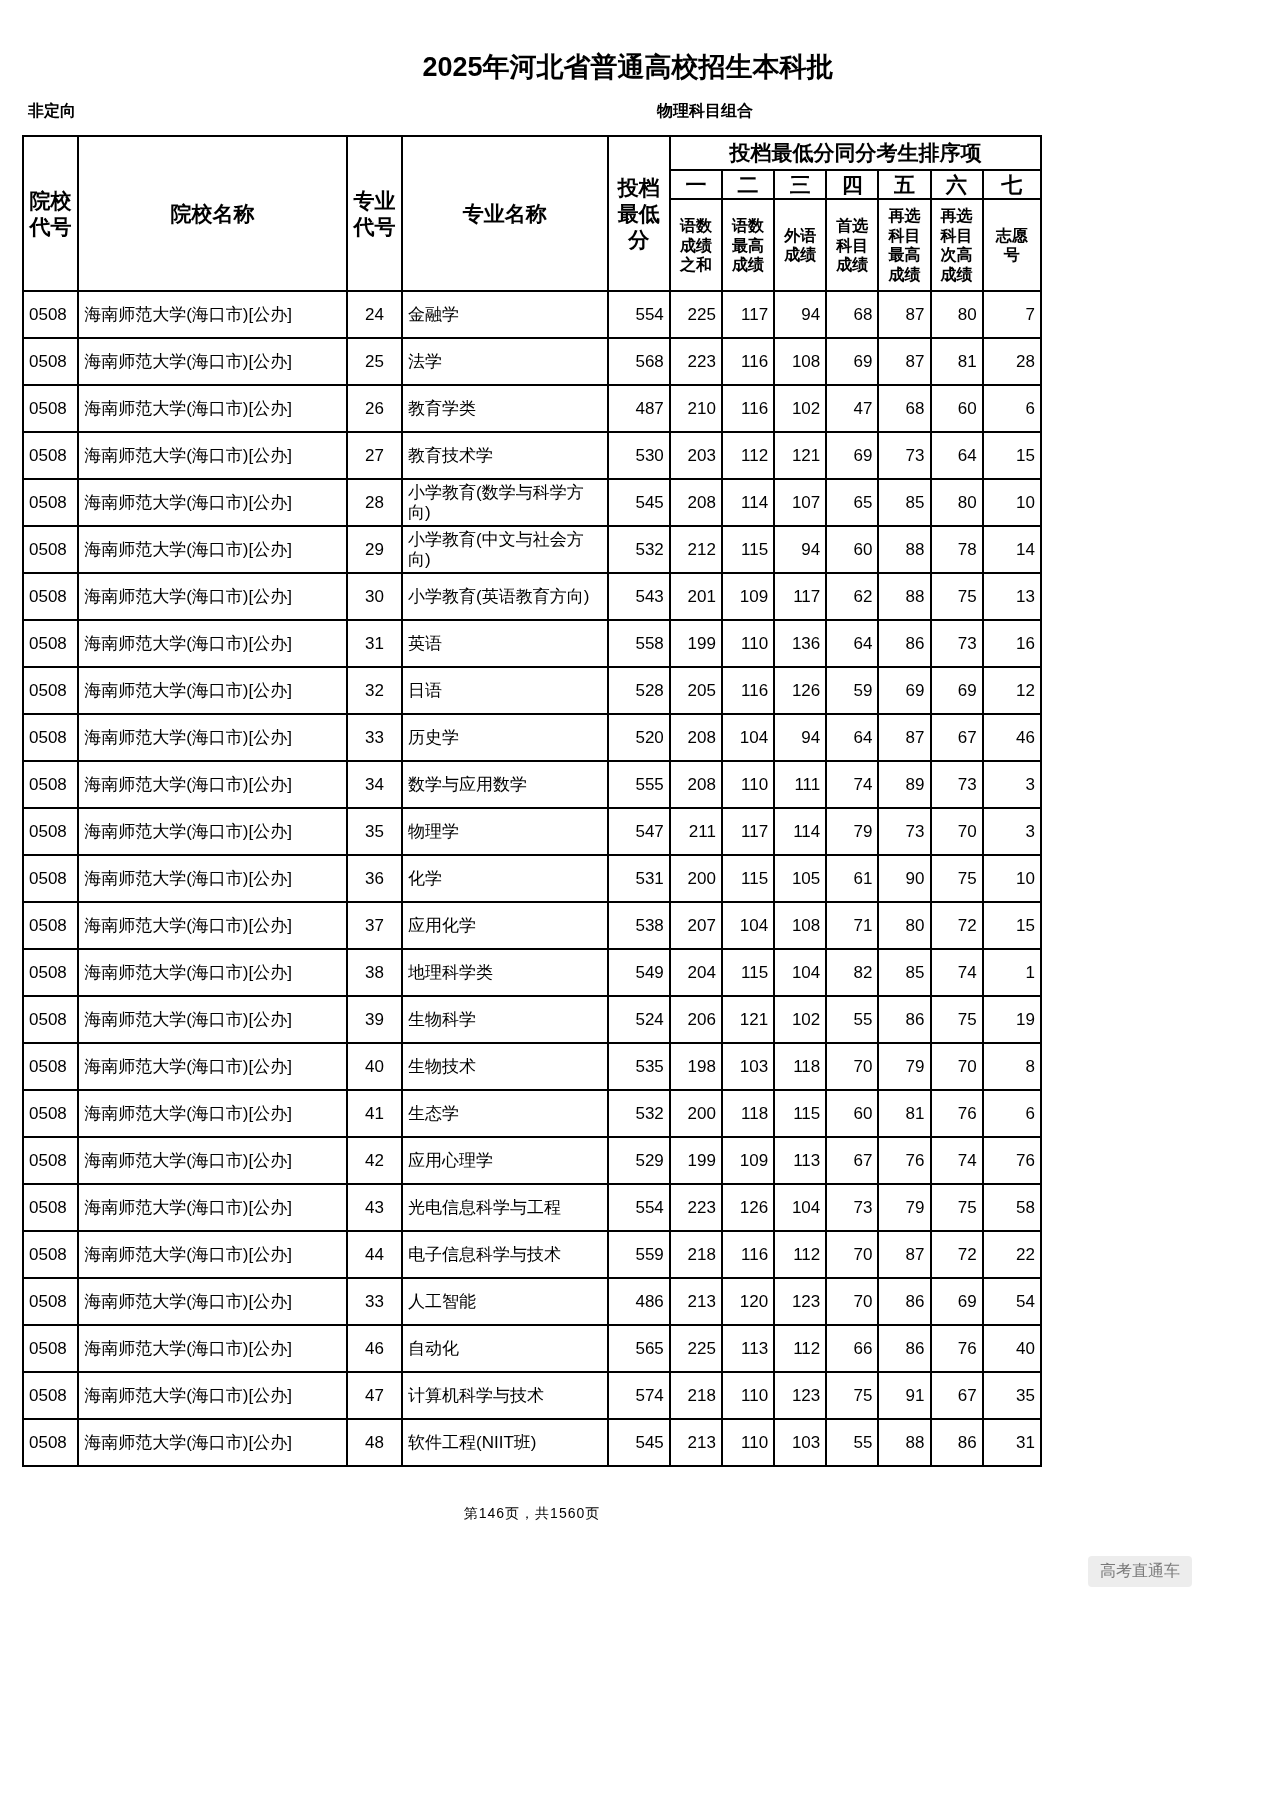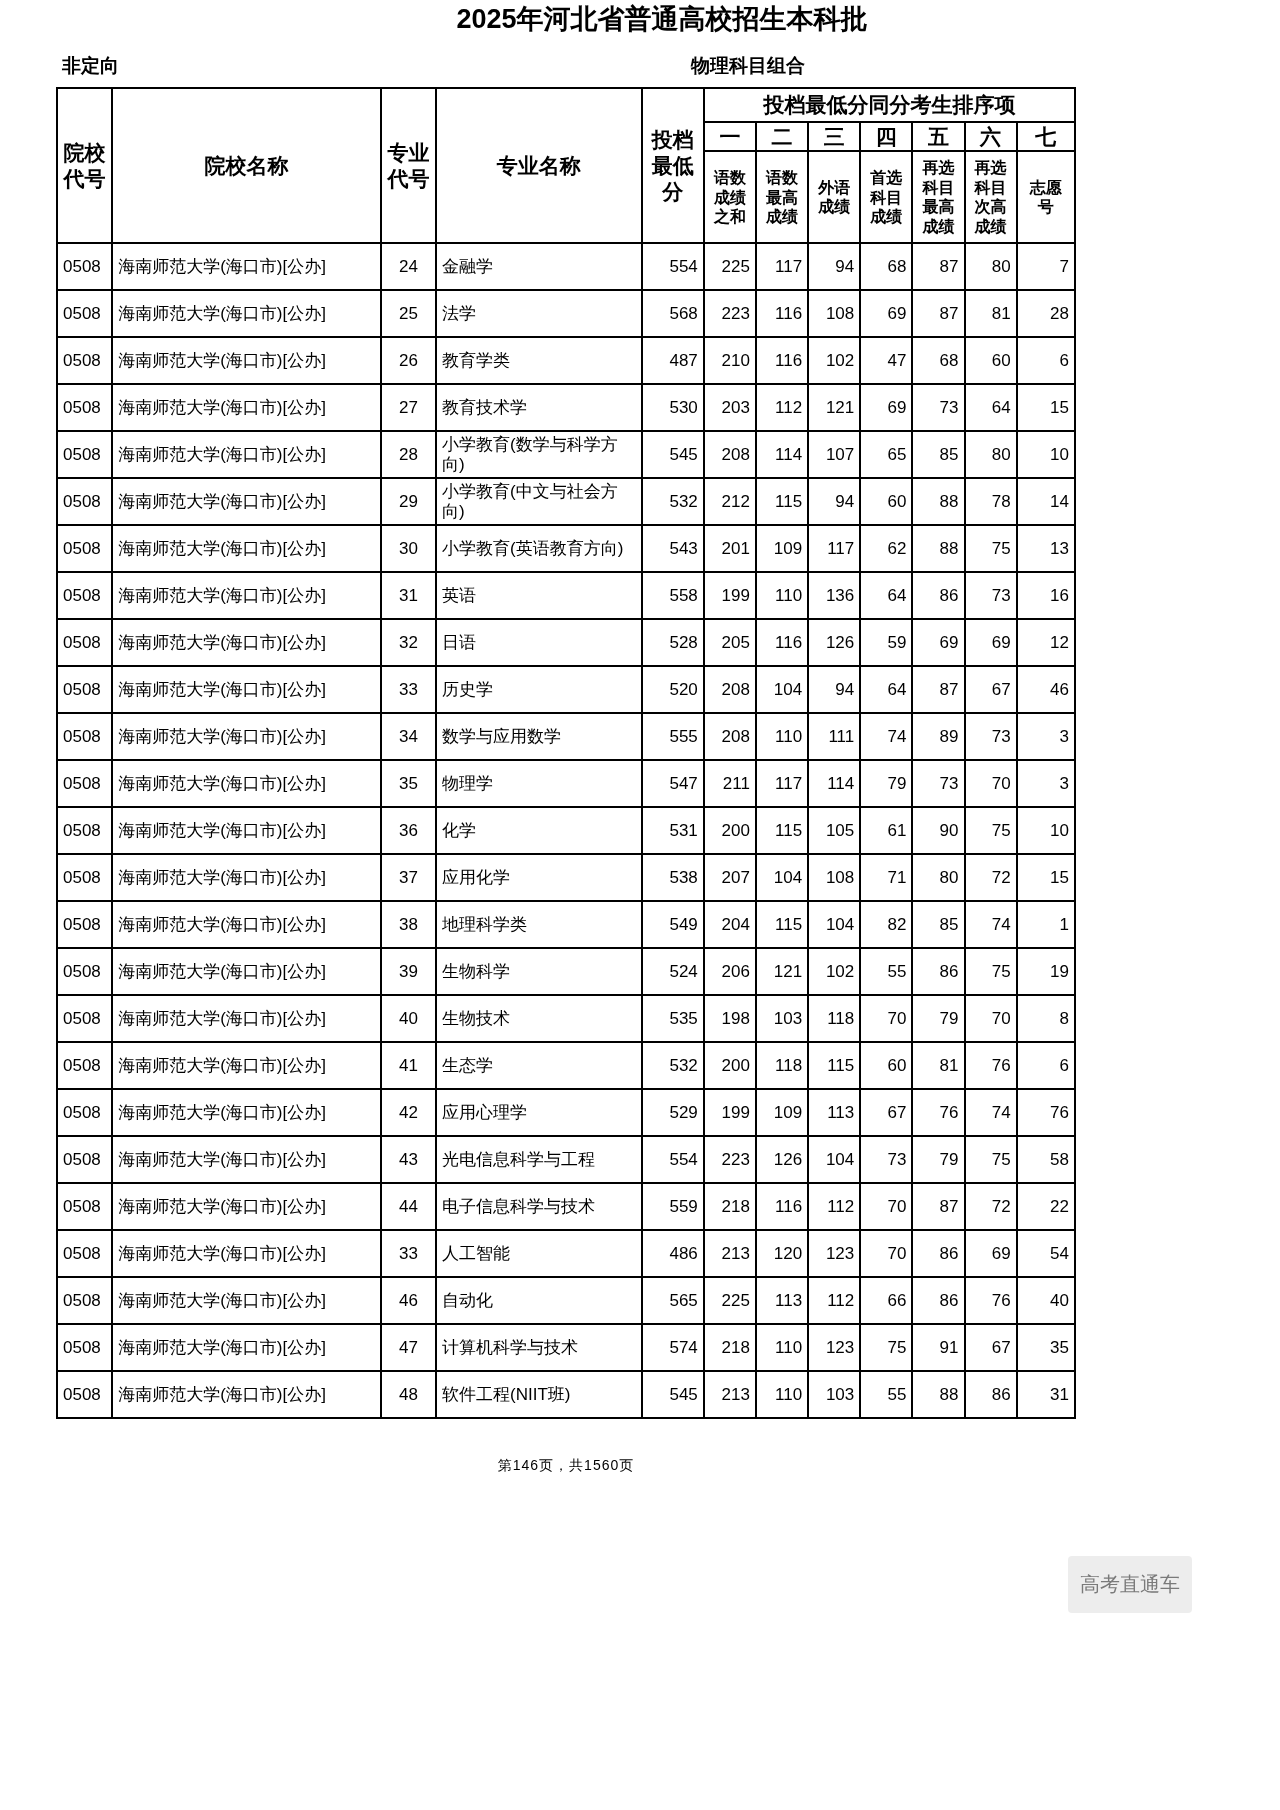--- a/index.html
+++ b/index.html
@@ -10,38 +10,39 @@
     color: #000;
   }
   .page {
     position: relative;
     width: 1280px;
     min-height: 1810px;
     background: #fff;
   }
   .content {
     width: 1212px;
-    margin-left: 56px;
+    margin-left: 22px;
+    padding-top: 48px;
   }
   .title {
     text-align: center;
     font-weight: bold;
     font-size: 27px;
     line-height: 1.45;
     margin-bottom: 10px;
   }
   .labels {
     position: relative;
     height: 38px;
     margin-top: 6px;
   }
   .lbl {
     position: absolute;
     font-weight: bold;
-    font-size: 19px;
+    font-size: 16px;
     top: 4px;
   }
   .lbl.left  { left: 6px; }
   .lbl.right { left: 635px; }
   table.adm {
     border-collapse: collapse;
     table-layout: fixed;
     width: 1020px;
   }
   table.adm th, table.adm td {
@@ -75,22 +76,22 @@
     font-size: 14px;
     margin-top: 38px;
     letter-spacing: 1px;
   }
   .watermark {
     position: absolute;
     top: 1556px;
     right: 88px;
     background: #ededed;
     color: #7a7a7a;
-    font-size: 20px;
-    padding: 15px 12px;
+    font-size: 16px;
+    padding: 5px 12px;
     border-radius: 4px;
   }
 </style>
 </head>
 <body>
 
 <div class="page">
   <div class="content">
 
     <div class="title">

